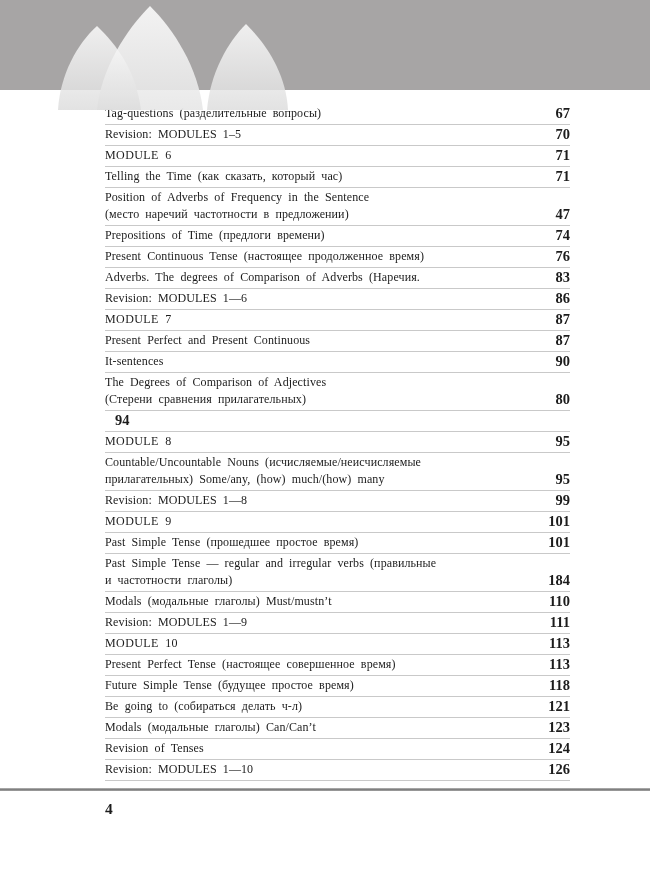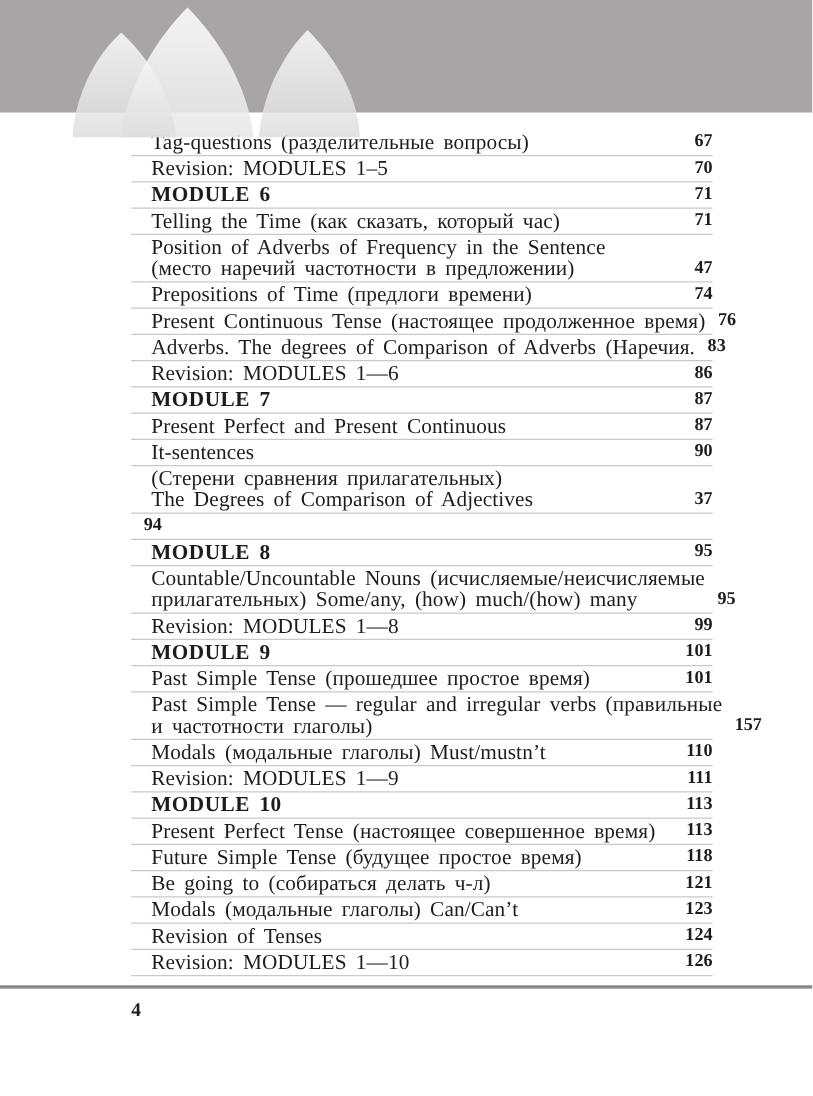--- a/index.html
+++ b/index.html
@@ -29,28 +29,27 @@
   }
   .toc-row{
     display:flex;
     justify-content:space-between;
     align-items:flex-end;
     border-bottom:1px solid #c9c9c9;
     padding:1px 0 2px 0;
   }
   .toc-title{flex:1 1 auto;}
   .toc-line{
-    font-size:17px;
+    font-size:12px;
     line-height:17px;
     word-spacing:3px;
     letter-spacing:0.1px;
     white-space:nowrap;
-    margin-left:16px;
-  }
-  .toc-row.module .toc-line{font-weight:bold;letter-spacing:0.4px;}
+  }
+  .toc-row.module .toc-line{font-weight:normal;letter-spacing:0.4px;}
   .it{}
   .toc-page{
     flex:0 0 auto;
     padding-left:10px;
     font-size:14.5px;
     line-height:17px;
     text-align:right;
     font-weight:bold;
   }
   
@@ -155,24 +154,24 @@
       <div class="toc-page">87</div>
     </div>
     <div class="toc-row">
       <div class="toc-title">
         <div class="toc-line"><span>It-sentences</span></div>
       </div>
       <div class="toc-page">90</div>
     </div>
     <div class="toc-row">
       <div class="toc-title">
+        <div class="toc-line"><span>The Degrees of Comparison of Adjectives</span></div>
         <div class="toc-line"><span>(Стерени сравнения прилагательных)</span></div>
-        <div class="toc-line"><span>The Degrees of Comparison of Adjectives</span></div>
-      </div>
-      <div class="toc-page">37</div>
+      </div>
+      <div class="toc-page">80</div>
     </div>
     <div class="toc-row">
       <div class="toc-page">94</div>
     </div>
     <div class="toc-row module">
       <div class="toc-title">
         <div class="toc-line"><span>MODULE 8</span></div>
       </div>
       <div class="toc-page">95</div>
     </div>
@@ -199,21 +198,21 @@
       <div class="toc-title">
         <div class="toc-line"><span>Past Simple Tense (прошедшее простое время)</span></div>
       </div>
       <div class="toc-page">101</div>
     </div>
     <div class="toc-row">
       <div class="toc-title">
         <div class="toc-line"><span>Past Simple Tense — regular and irregular verbs (правильные</span></div>
         <div class="toc-line"><span>и частотности глаголы)</span></div>
       </div>
-      <div class="toc-page">157</div>
+      <div class="toc-page">184</div>
     </div>
     <div class="toc-row">
       <div class="toc-title">
         <div class="toc-line"><span>Modals (модальные глаголы) </span><span class="it">Must/mustn’t</span></div>
       </div>
       <div class="toc-page">110</div>
     </div>
     <div class="toc-row">
       <div class="toc-title">
         <div class="toc-line"><span>Revision: MODULES 1—9</span></div>

